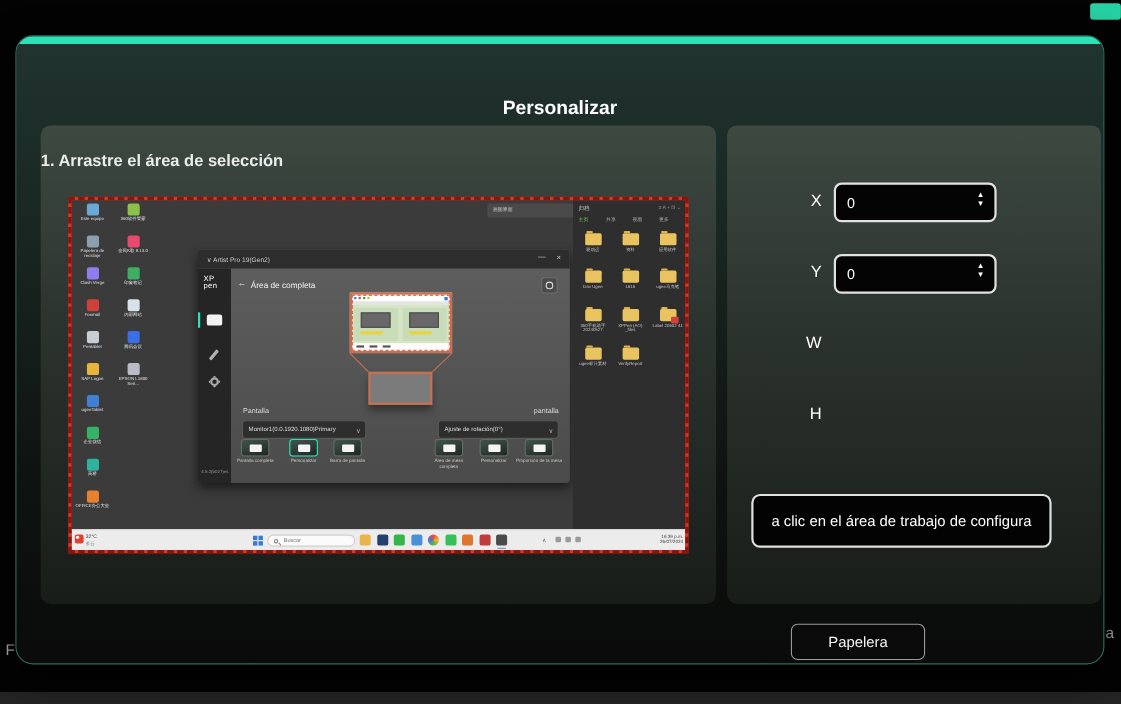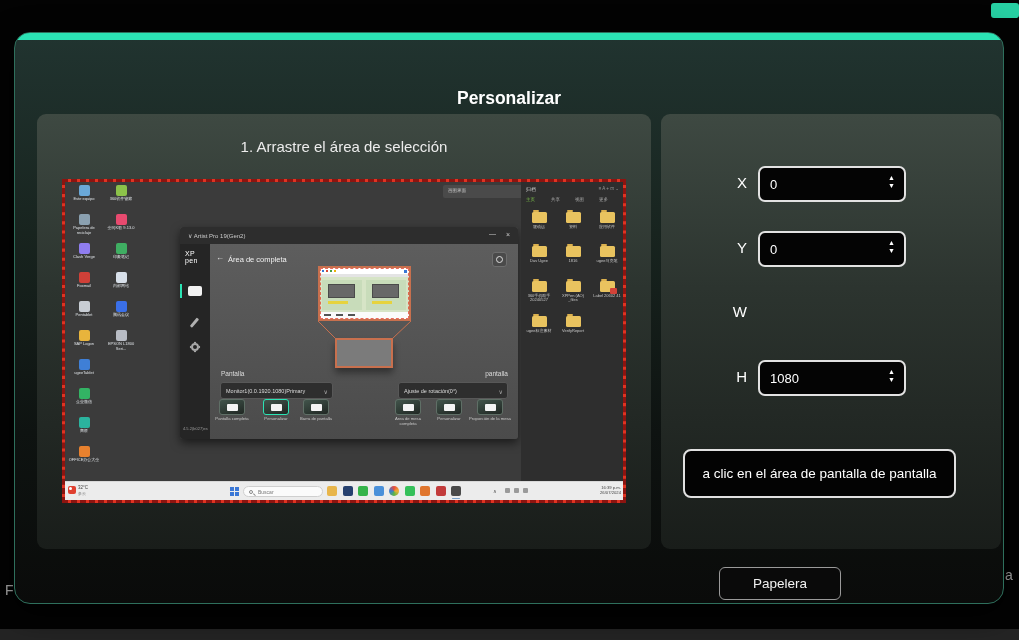--- a/index.html
+++ b/index.html
@@ -17,21 +17,21 @@
   .dialog{position:absolute;left:14px;top:32px;width:990px;height:572px;border-radius:16px;
     background:linear-gradient(180deg,#213430 0%,#18241f 35%,#0e1311 70%,#0a0b0a 100%);
     border:1px solid #2e6f5c;box-shadow:0 8px 30px rgba(0,0,0,.9);overflow:hidden;}
   .accent{position:absolute;top:0;left:0;right:0;height:7px;background:#2be3b4;border-radius:16px 16px 0 0;}
   .dtitle{position:absolute;top:55px;left:0;width:100%;text-align:center;font-size:17.5px;font-weight:bold;color:#fff;}
 
   .panel{position:absolute;top:81px;height:435px;border-radius:9px;
     background:linear-gradient(180deg,#3e4942 0%,#2c342f 40%,#191d1a 100%);}
   .panel-left{left:22px;width:614px;}
   .panel-right{left:646px;width:340px;}
-  .phead{position:absolute;top:24px;left:0;width:100%;text-align:center;font-size:15px;color:#ececec;}
+  .phead{position:absolute;top:24px;left:0;width:100%;font-size:15px;color:#ececec;font-weight:bold;}
 
   
   .preview{position:absolute;left:28px;top:68px;width:558px;height:318px;background:#3b3b3b;}
   .pv-border-solid{position:absolute;inset:-3px;border:3px solid #e03322;pointer-events:none;z-index:60;}
   .pv-border-dash{position:absolute;inset:-3px;border:3px dashed #8c1410;pointer-events:none;z-index:61;}
 
   
   .dicon{position:absolute;width:34px;text-align:center;}
   .dimg{display:block;width:11px;height:11px;margin:0 auto;border-radius:2px;}
   .dlabel{display:block;font-size:4px;line-height:4.6px;color:#dde1e5;margin-top:1px;}
@@ -429,27 +429,20 @@
             <b>▲</b>
             <b>▼</b>
           </span>
       </div>
     </div>
     <div class="frow" style="top:181px">
       <u class="flab">W</u>
     </div>
     <div class="frow" style="top:246px">
       <u class="flab">H</u>
-      <div class="fbox">
-        <u class="fval">1080</u>
-        <span class="spin">
-            <b>▲</b>
-            <b>▼</b>
-          </span>
-      </div>
     </div>
     <div class="hint">
-      <u>a clic en el área de pantalla de pantalla</u>
+      <u>a clic en el área de trabajo de configura</u>
     </div>
   </div>
 
   <div class="btn-cancel">Papelera</div>
 </div>
 
 </body></html>

